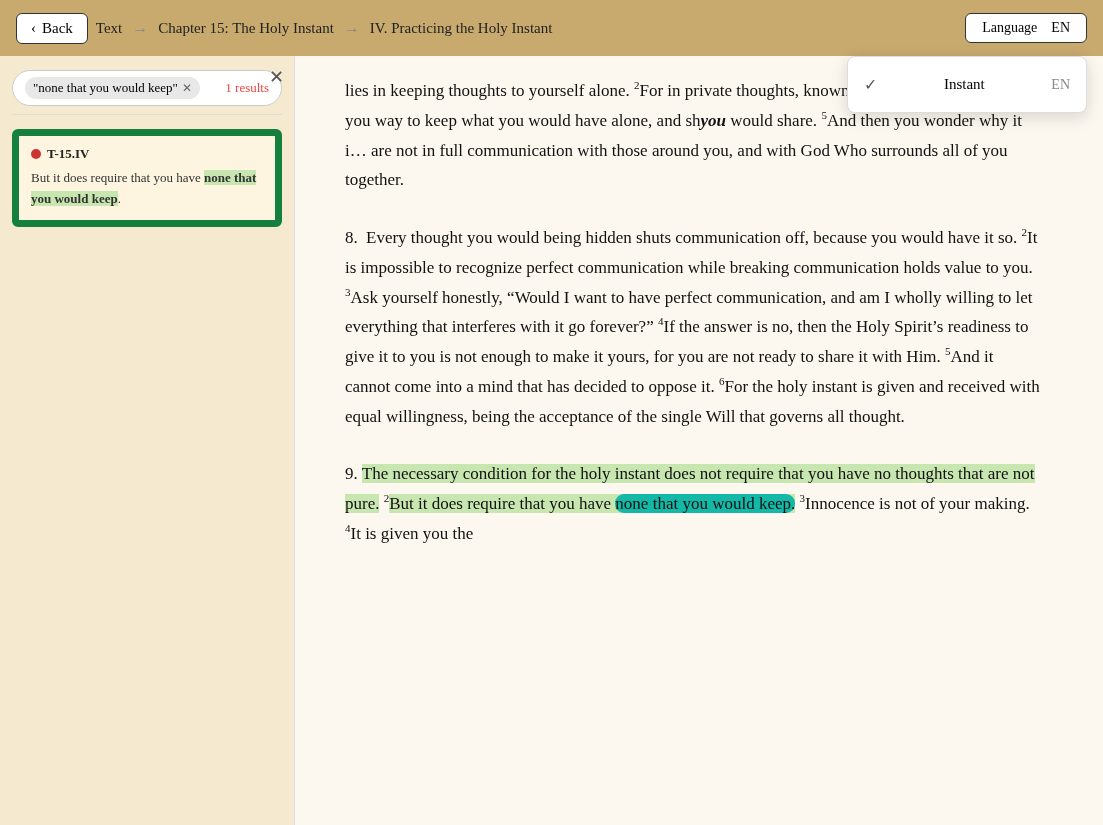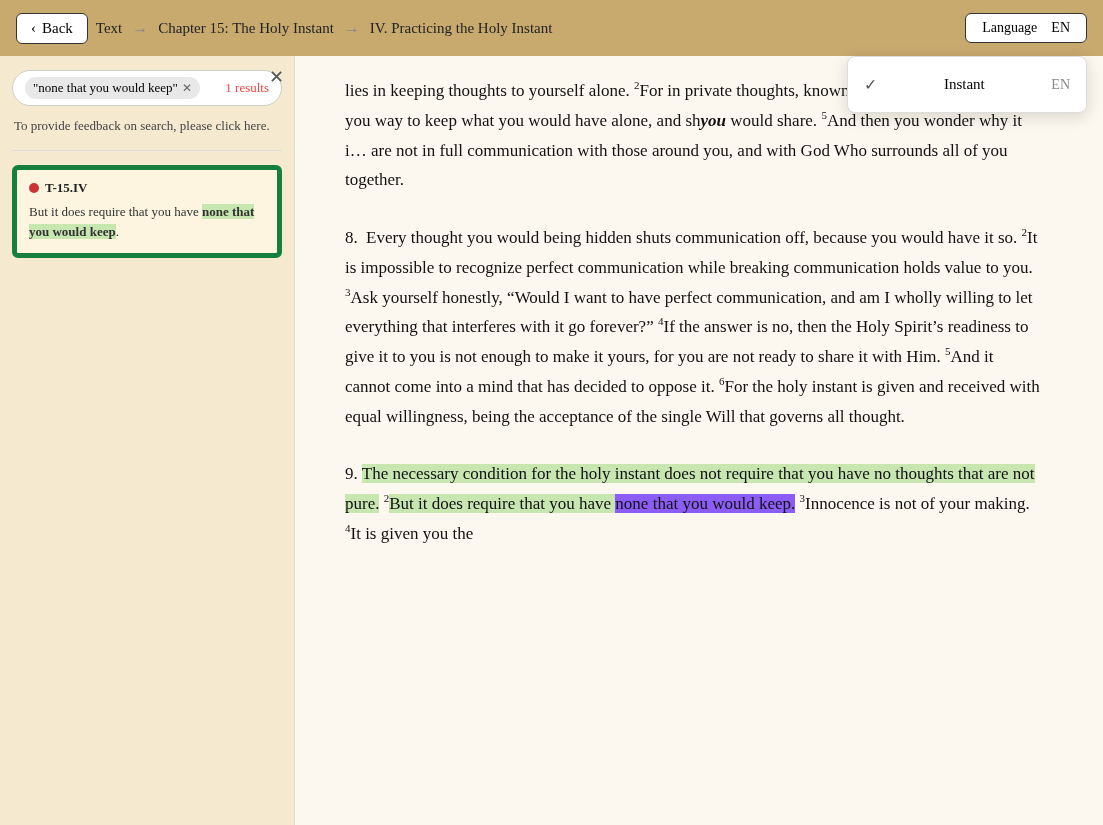--- a/index.html
+++ b/index.html
@@ -122,21 +122,21 @@
       font-family: Georgia, serif;
     }
     .divider {
       height: 1px;
       background: #ddd;
       margin: 0 12px;
     }
     .result-card {
       margin: 14px 12px;
       background: #fdf5e0;
-      border: 5px solid #15803d;
+      border: 7px solid #15803d;
       border-radius: 6px;
       padding: 10px 12px;
     }
     .result-ref {
       display: flex;
       align-items: center;
       gap: 6px;
       margin-bottom: 6px;
     }
     .result-dot {
@@ -194,21 +194,22 @@
     }
     .superscript {
       font-size: 11px;
       vertical-align: super;
       line-height: 0;
     }
     .highlight-green {
       background: #c8e6b0;
     }
     .highlight-yellow {
-      background: #8b5cf6;
+      background: #14b8a6;
+      border-radius: 9px;
     }
     .italic { font-style: italic; font-weight: bold; }
 
     
     .lang-dropdown {
       position: absolute;
       top: 56px;
       right: 16px;
       background: white;
       border: 1px solid #ddd;
@@ -279,23 +280,20 @@
     <button class="sidebar-close">✕</button>
 
     <div class="search-bar">
       <div class="search-tag">
         <span>"none that you would keep"</span>
         <span class="tag-x">✕</span>
       </div>
       <span class="results-count">1 results</span>
     </div>
 
-    <div class="feedback-text">
-      <span>To provide feedback on search, please click here.</span>
-    </div>
 
     <div class="divider"></div>
 
     <div class="result-card">
       <div class="result-ref">
         <span class="result-dot"></span>
         <span class="result-ref-text">T-15.IV</span>
       </div>
       <div class="result-snippet">
         <span>But it does require that you have </span><span class="highlight">none that you would keep</span><span>.</span>

